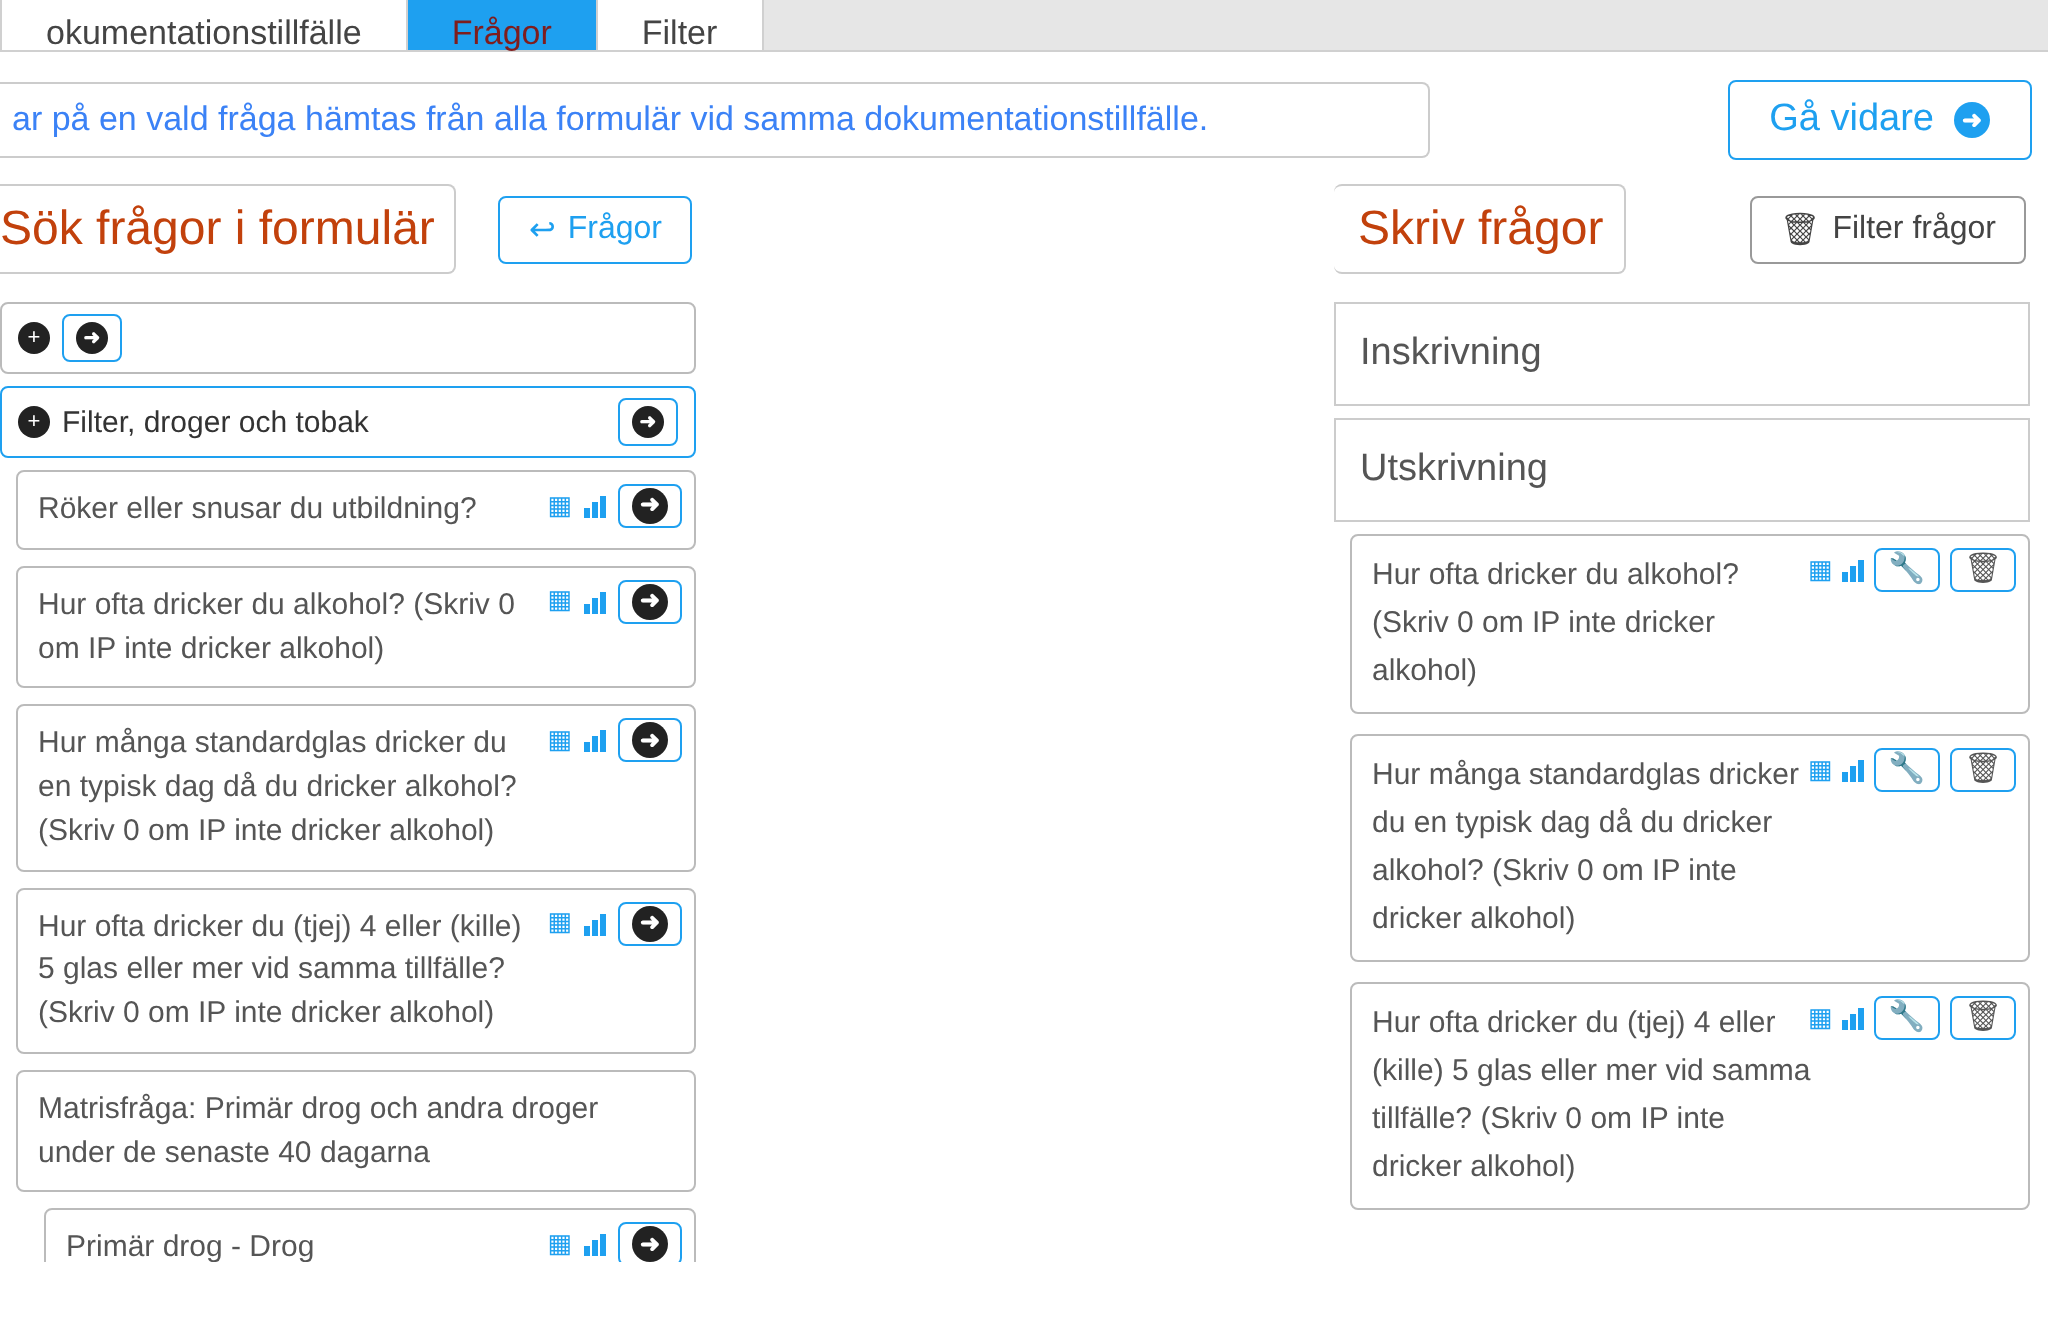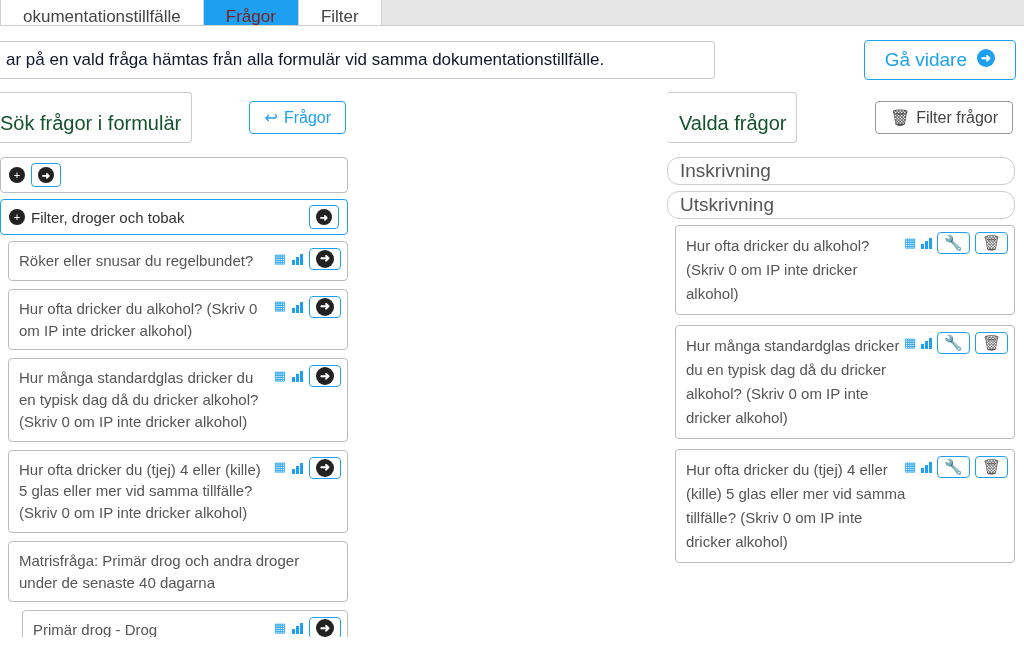--- a/index.html
+++ b/index.html
@@ -5,31 +5,31 @@
   *{box-sizing:border-box;font-family:"Segoe UI",Arial,sans-serif}
   body{margin:0;width:1024px;height:660px;background:#fff;overflow:hidden;color:#333}
   
   .tabs{display:flex;background:#e6e6e6;height:26px;border-bottom:1px solid #d0d0d0}
   .tab{padding:7px 22px;font-size:17px;font-weight:500;color:#444;border-right:1px solid #d0d0d0;background:#fff;cursor:pointer}
   .tab:first-child{border-left:1px solid #d0d0d0}
   .tab.active{background:#1ea0f0;color:#7f1d1d}
   .tab.spacer{flex:1;background:#e6e6e6;border:none;cursor:default}
   
   .row2{display:flex;align-items:center;padding:14px 4px 12px 0;gap:12px}
-  .info{flex:0 0 715px;border:1px solid #ccc;border-left:none;border-radius:0 4px 4px 0;padding:8px 6px;font-size:17px;color:#0f172a}
-  .btn-out{border:1px solid #1ea0f0;color:#1ea0f0;background:#fff;border-radius:4px;padding:8px 20px;font-size:19px;font-weight:500;cursor:pointer;display:inline-flex;gap:10px}
+  .info{flex:0 0 715px;border:1px solid #ccc;border-left:none;border-radius:0 4px 4px 0;padding:8px 6px;font-size:17px;color:#3b82f6}
+  .btn-out{border:1px solid #1ea0f0;color:#1ea0f0;background:#fff;border-radius:4px;padding:8px 20px;font-size:19px;font-weight:500;cursor:pointer;display:inline-flex;align-items:center;gap:10px}
   .row2 .btn-out{margin-left:auto;margin-right:4px}
   .circle{display:inline-flex;width:18px;height:18px;border-radius:50%;background:#1ea0f0;color:#fff;align-items:center;justify-content:center;font-size:12px;font-weight:bold}
   .circle.blk{background:#222}
   
   .panels{display:flex;gap:0;height:560px}
   .panel{width:360px;padding:0 5px 5px 0;position:relative}
   .panel.left{margin-right:310px}
   .panel head,.hdr{display:flex;align-items:center;gap:8px;margin:0 6px 14px 0}
-  .panel-title{font-size:20px;color:#14532d;border:1px solid #ccc;border-left:none;border-radius:0 4px 4px 0;padding:19px 10px 7px 0}
+  .panel-title{font-size:24px;color:#c2410c;border:1px solid #ccc;border-left:none;border-radius:0 4px 4px 0;padding:8px 10px 7px 0}
   .panel-title.box{border-radius:4px;padding-left:12px}
   .btn{border:1px solid #1ea0f0;color:#1ea0f0;background:#fff;border-radius:4px;padding:6px 14px;font-size:16px;cursor:pointer;display:inline-flex;align-items:center;gap:6px}
   .btn.gray{border-color:#999;color:#444}
   .scroll{height:480px;overflow-y:auto;overflow-x:auto;border-right:0 solid #ddd;padding-right:4px;position:relative}
   
   .scroll::-webkit-scrollbar{width:16px;height:16px}
   .scroll::-webkit-scrollbar-track{background:#f1f1f1}
   .scroll::-webkit-scrollbar-thumb{background:#c4c4c4;border-radius:2px}
   .cat{display:flex;align-items:center;border:1px solid #bbb;border-radius:4px;padding:5px 8px;margin:0 0 6px 0;font-size:15px}
   .cat.active{border-color:#1ea0f0}
@@ -39,21 +39,21 @@
   .arrowbtn .circle{width:16px;height:16px;font-size:10px}
   .qitem{border:1px solid #bbb;border-radius:4px;padding:8px 10px;margin:0 0 8px 0;font-size:15px;line-height:1.45;color:#555;position:relative}
   .qitem.child{margin-left:14px}
   .icons{position:absolute;right:6px;top:6px;display:flex;gap:6px;align-items:center}
   .ic-grid{color:#1ea0f0;font-size:13px}
   .ic-bars{display:inline-flex;gap:1px;align-items:flex-end;height:12px}
   .ic-bars span{width:3px;background:#1ea0f0}
   .ic-bars span:nth-child(1){height:5px}.ic-bars span:nth-child(2){height:8px}.ic-bars span:nth-child(3){height:11px}
   .pill{border:1px solid #1ea0f0;border-radius:4px;padding:1px 6px;display:inline-flex;align-items:center;justify-content:center;height:22px;cursor:pointer}
   .qitem .txt{display:block;padding-right:70px}
-  .sec-title{font-size:19px;color:#555;border:1px solid #ccc;border-radius:12px;padding:2px 12px;margin:0 0 6px 0}
+  .sec-title{font-size:19px;color:#555;border:1px solid #ccc;border-radius:0;padding:14px 12px;margin:0 0 6px 0}
   .qsel{border:1px solid #bbb;border-radius:4px;padding:8px 10px;margin:0 0 10px 0;font-size:15px;line-height:1.6;color:#555;position:relative}
   .qsel .txt{display:block;padding-right:96px}
   .qsel .icons{gap:5px}
   .sub{margin-left:8px}
 </style>
 </head>
 <body>
 
 <div class="tabs">
   <div class="tab">okumentationstillfälle</div>
@@ -103,21 +103,21 @@
             <span class="ic-grid">▦</span>
             <span class="ic-bars">
                 <span></span>
                 <span></span>
                 <span></span>
               </span>
             <span class="pill">
                 <span class="circle blk">➜</span>
               </span>
           </div>
-          <span class="txt">Röker eller snusar du regelbundet?</span>
+          <span class="txt">Röker eller snusar du utbildning?</span>
         </div>
         <div class="qitem">
           <div class="icons">
             <span class="ic-grid">▦</span>
             <span class="ic-bars">
                 <span></span>
                 <span></span>
                 <span></span>
               </span>
             <span class="pill">
@@ -170,21 +170,21 @@
               </span>
           </div>
           <span class="txt">Primär drog - Drog</span>
         </div>
       </div>
     </div>
   </div>
 
   <div class="panel">
     <div class="hdr">
-      <div class="panel-title box">Valda frågor</div>
+      <div class="panel-title box">Skriv frågor</div>
       <div style="flex:1"></div>
       <button class="btn gray">
         <span>🗑</span>
         <span>Filter frågor</span>
       </button>
     </div>
     <div class="scroll">
       <div class="sec-title">Inskrivning</div>
       <div class="sec-title">Utskrivning</div>
       <div class="sub">

